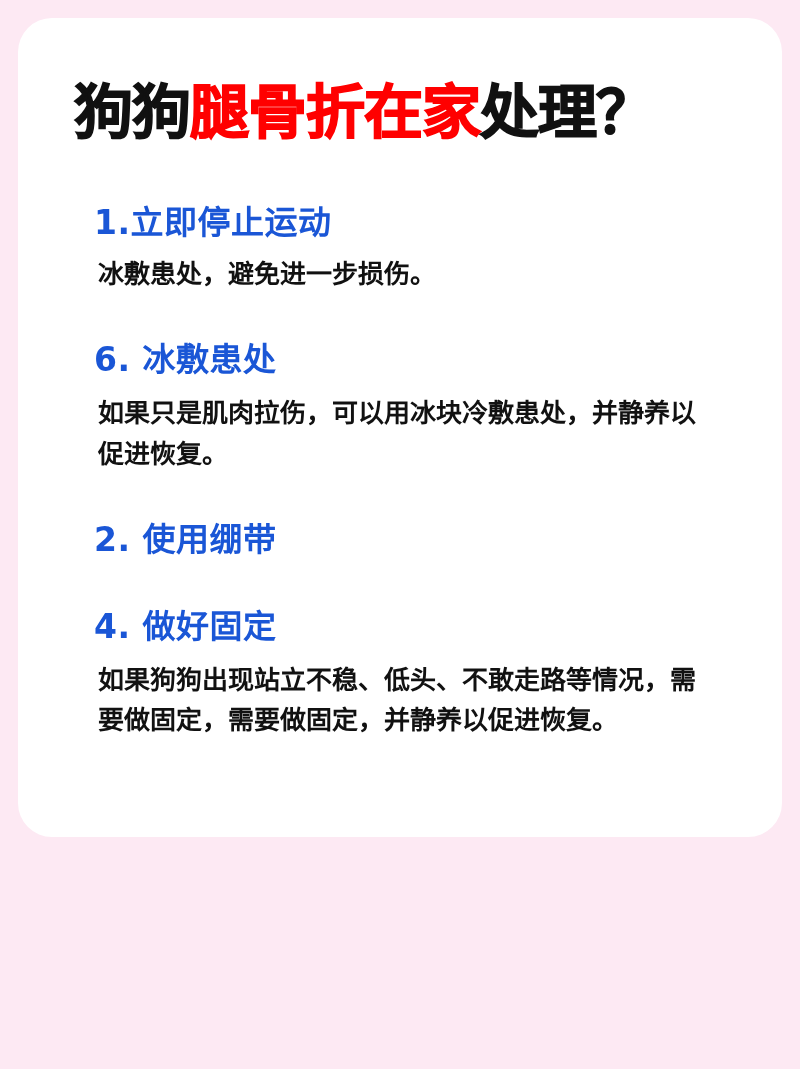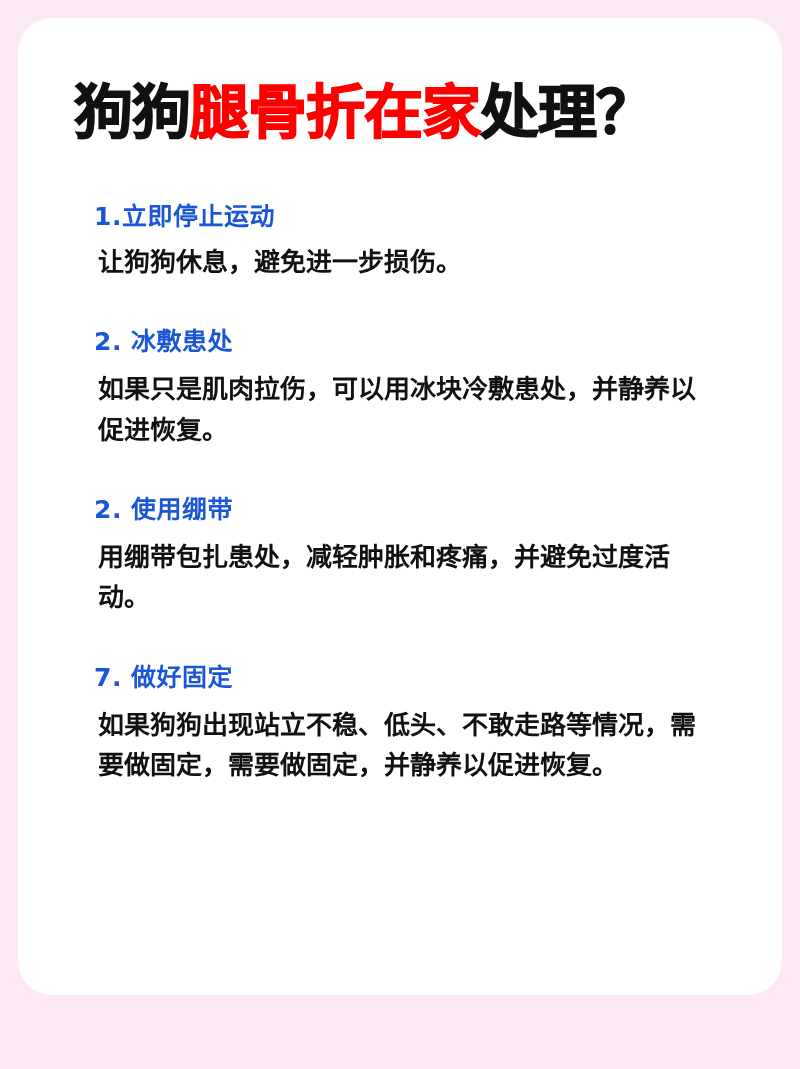--- a/index.html
+++ b/index.html
@@ -11,21 +11,21 @@
     height: 1069px;
     background: #fde9f3;
     font-family: "Liberation Sans", "DejaVu Sans", sans-serif;
     overflow: hidden;
   }
   .poster {
     position: absolute;
     left: 18px;
     top: 18px;
     width: 764px;
-    height: 977px;
+    height: 819px;
     background: #ffffff;
     border-radius: 34px;
     box-sizing: border-box;
     overflow: hidden;
   }
   .inner {
     padding: 62px 52px 0 52px;
   }
   .title {
     font-size: 59px;
@@ -44,21 +44,21 @@
   }
   .list {
     margin-top: 50px;
   }
   .item {
     margin-bottom: 32px;
   }
   .item-head {
     color: #1a56d6;
     font-weight: 800;
-    font-size: 25px;
+    font-size: 33px;
     letter-spacing: 0.5px;
     margin-left: 24px;
     margin-bottom: 12px;
     font-family: "DejaVu Sans", "Liberation Sans", sans-serif;
     margin-top: 39px;
   }
   .item-body {
     color: #111111;
     font-weight: 700;
     font-size: 26px;
@@ -76,33 +76,32 @@
   <div class="inner">
 
     <div class="title">
       <span>狗狗</span><span class="hl">腿骨折在家</span><span>处理？</span>
     </div>
 
     <div class="list">
 
       <div class="item">
         <div class="item-head">1.立即停止运动</div>
-        <div class="item-body">让狗狗休息，避免进一步损伤。</div>
+        <div class="item-body">冰敷患处，避免进一步损伤。</div>
       </div>
 
       <div class="item">
-        <div class="item-head">2. 冰敷患处</div>
+        <div class="item-head">6. 冰敷患处</div>
         <div class="item-body">如果只是肌肉拉伤，可以用冰块冷敷患处，并静养以促进恢复。</div>
       </div>
 
       <div class="item">
         <div class="item-head">2. 使用绷带</div>
-        <div class="item-body">用绷带包扎患处，减轻肿胀和疼痛，并避免过度活动。</div>
       </div>
 
       <div class="item">
-        <div class="item-head">7. 做好固定</div>
+        <div class="item-head">4. 做好固定</div>
         <div class="item-body">如果狗狗出现站立不稳、低头、不敢走路等情况，需要做固定，需要做固定，并静养以促进恢复。</div>
       </div>
 
     </div>
   </div>
 </div>
 
 </body></html>

